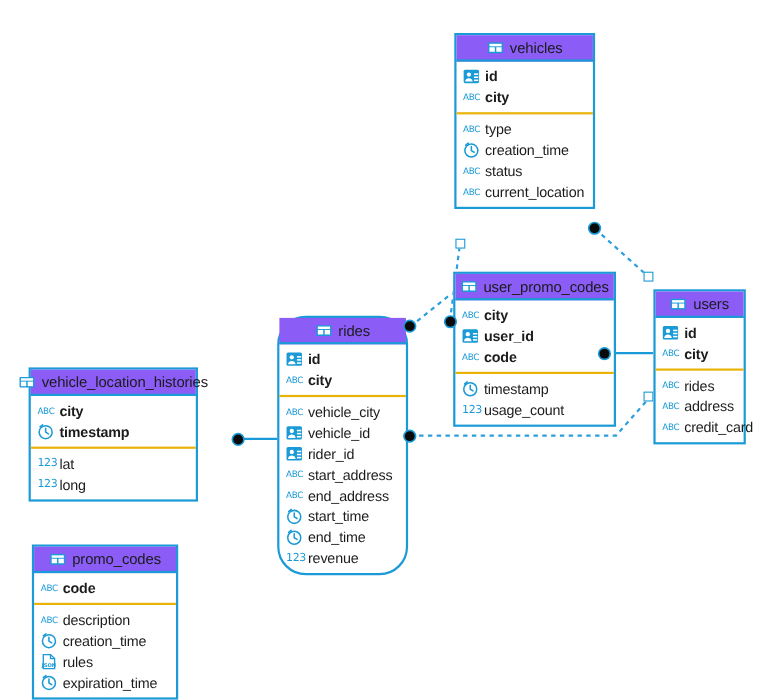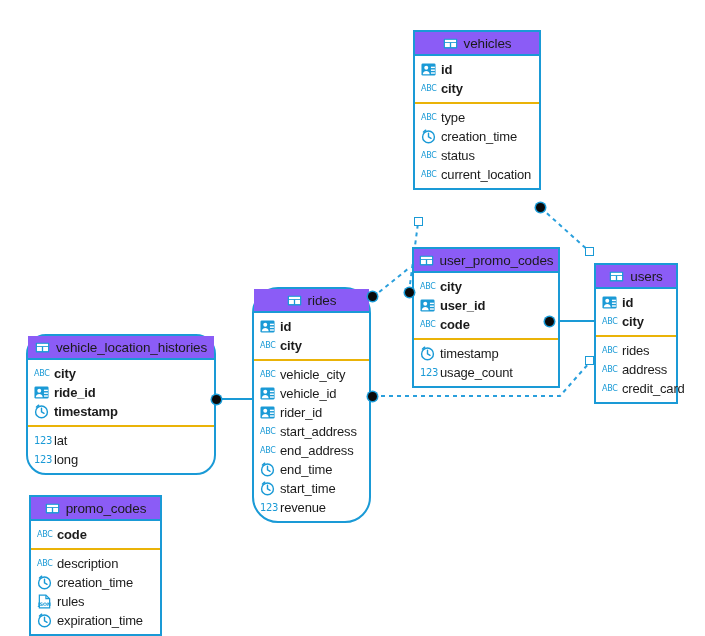--- a/index.html
+++ b/index.html
@@ -378,67 +378,54 @@
           <span class="field-name">end_address</span>
         </div>
         <div class="field-row">
           <span class="icon">
             <svg width="15" height="15" viewBox="0 0 16 16">
               <circle cx="8" cy="8.4" r="6.3" fill="#ffffff" stroke="#1a9ad6" stroke-width="1.5"></circle>
               <path d="M8 4.6 V8.4 L10.7 10" stroke="#1a9ad6" stroke-width="1.5" fill="none" stroke-linecap="round"></path>
               <path d="M2.6 3.2 L5.0 1.2" stroke="#1a9ad6" stroke-width="1.5" stroke-linecap="round"></path>
             </svg>
           </span>
+          <span class="field-name">start_time</span>
+        </div>
+        <div class="field-row">
+          <span class="icon">
+            <svg width="15" height="15" viewBox="0 0 16 16">
+              <circle cx="8" cy="8.4" r="6.3" fill="#ffffff" stroke="#1a9ad6" stroke-width="1.5"></circle>
+              <path d="M8 4.6 V8.4 L10.7 10" stroke="#1a9ad6" stroke-width="1.5" fill="none" stroke-linecap="round"></path>
+              <path d="M2.6 3.2 L5.0 1.2" stroke="#1a9ad6" stroke-width="1.5" stroke-linecap="round"></path>
+            </svg>
+          </span>
           <span class="field-name">end_time</span>
-        </div>
-        <div class="field-row">
-          <span class="icon">
-            <svg width="15" height="15" viewBox="0 0 16 16">
-              <circle cx="8" cy="8.4" r="6.3" fill="#ffffff" stroke="#1a9ad6" stroke-width="1.5"></circle>
-              <path d="M8 4.6 V8.4 L10.7 10" stroke="#1a9ad6" stroke-width="1.5" fill="none" stroke-linecap="round"></path>
-              <path d="M2.6 3.2 L5.0 1.2" stroke="#1a9ad6" stroke-width="1.5" stroke-linecap="round"></path>
-            </svg>
-          </span>
-          <span class="field-name">start_time</span>
         </div>
         <div class="field-row">
           <span class="num-ico">123</span>
           <span class="field-name">revenue</span>
         </div>
       </div>
     </div>
-    <div class="table-node" style="left: 26px; top: 334px; width: 190px; border-radius: 20px;">
+    <div class="table-node" style="left: 26px; top: 334px; width: 154px;">
       <div class="tbl-header">
         <span class="icon">
           <svg width="15" height="15" viewBox="0 0 16 16">
             <rect x="0.8" y="2.8" width="14.4" height="10.4" rx="1" fill="#1a9ad6"></rect>
             <rect x="2.1" y="4.1" width="11.8" height="2.4" fill="#ffffff"></rect>
             <rect x="2.1" y="7.4" width="5.2" height="4.4" fill="#ffffff"></rect>
             <rect x="8.7" y="7.4" width="5.2" height="4.4" fill="#ffffff"></rect>
           </svg>
         </span>
         <span class="tbl-title">vehicle_location_histories</span>
       </div>
       <div class="field-group keys">
         <div class="field-row pk">
           <span class="abc-ico">ABC</span>
           <span class="field-name">city</span>
-        </div>
-        <div class="field-row pk">
-          <span class="icon">
-            <svg width="15" height="15" viewBox="0 0 16 16">
-              <rect x="0.5" y="1.5" width="15" height="13" rx="1.5" fill="#1a9ad6"></rect>
-              <circle cx="5.6" cy="6.2" r="2.1" fill="#ffffff"></circle>
-              <path d="M1.9 13c0.3-2.3 1.9-3.3 3.7-3.3S9 10.7 9.3 13z" fill="#ffffff"></path>
-              <rect x="10.6" y="5" width="4.2" height="1.5" fill="#ffffff"></rect>
-              <rect x="10.6" y="8" width="4.2" height="1.5" fill="#ffffff"></rect>
-              <rect x="10.6" y="11" width="4.2" height="1.5" fill="#ffffff"></rect>
-            </svg>
-          </span>
-          <span class="field-name">ride_id</span>
         </div>
         <div class="field-row pk">
           <span class="icon">
             <svg width="15" height="15" viewBox="0 0 16 16">
               <circle cx="8" cy="8.4" r="6.3" fill="#ffffff" stroke="#1a9ad6" stroke-width="1.5"></circle>
               <path d="M8 4.6 V8.4 L10.7 10" stroke="#1a9ad6" stroke-width="1.5" fill="none" stroke-linecap="round"></path>
               <path d="M2.6 3.2 L5.0 1.2" stroke="#1a9ad6" stroke-width="1.5" stroke-linecap="round"></path>
             </svg>
           </span>
           <span class="field-name">timestamp</span>

